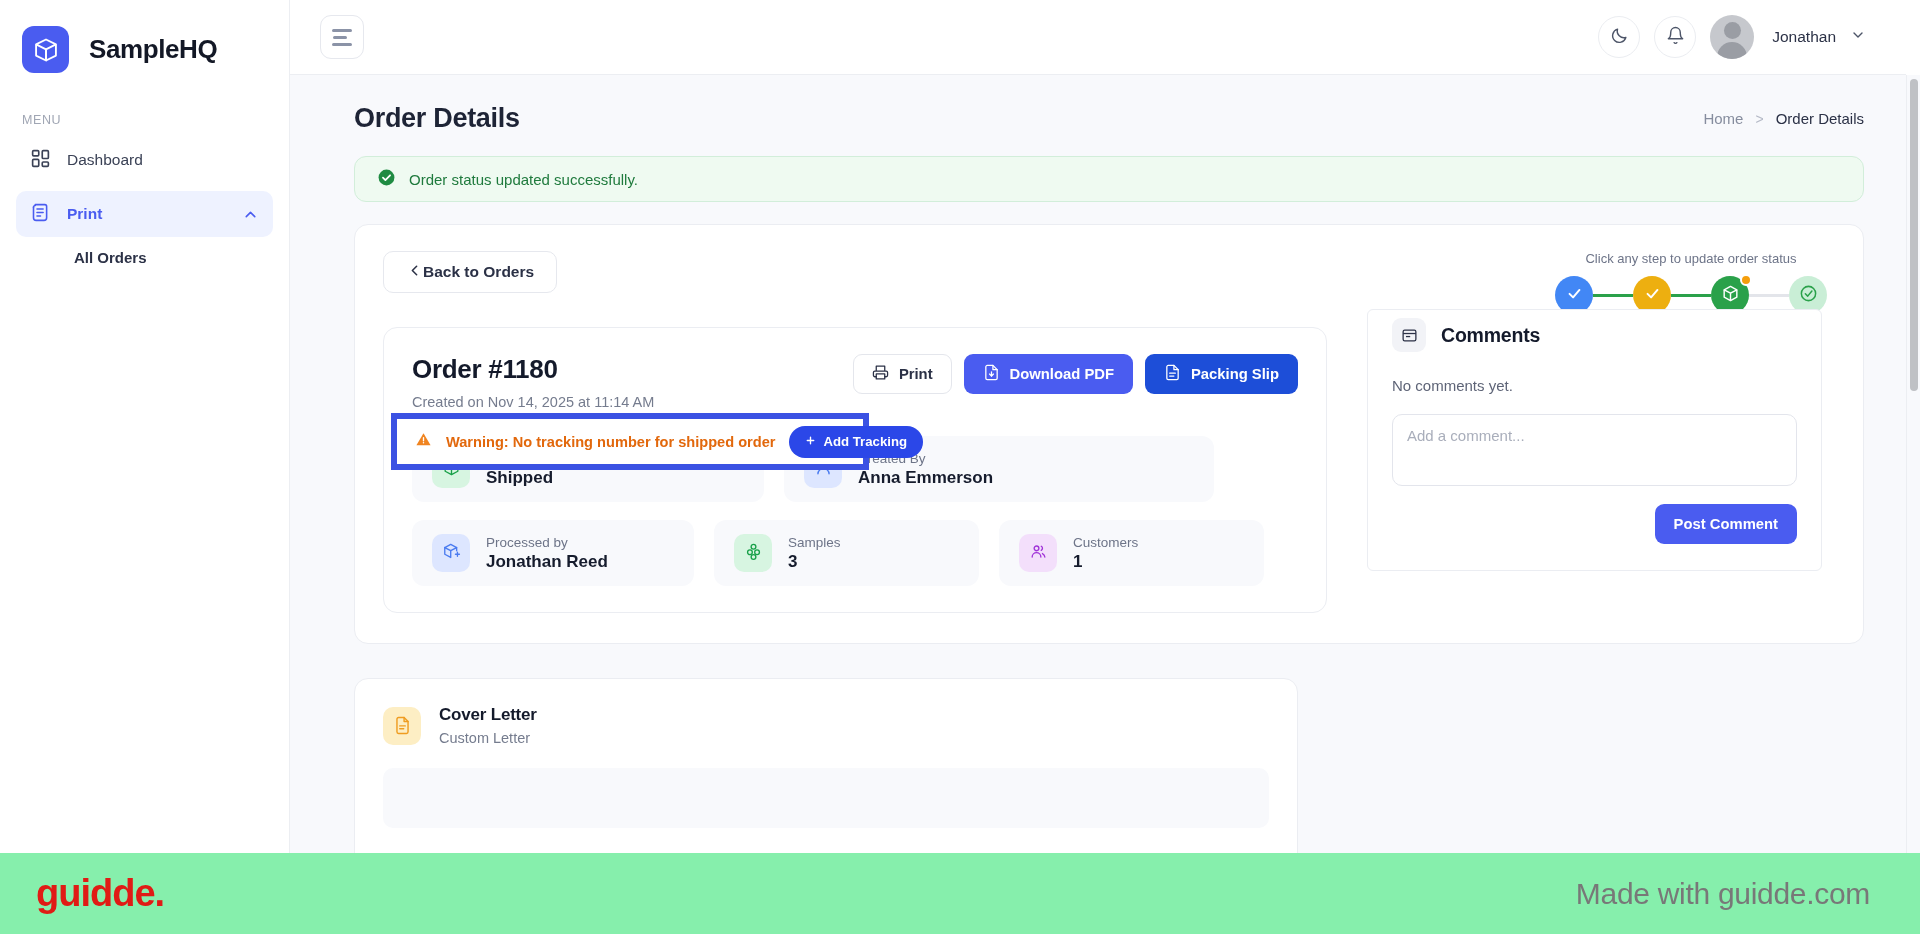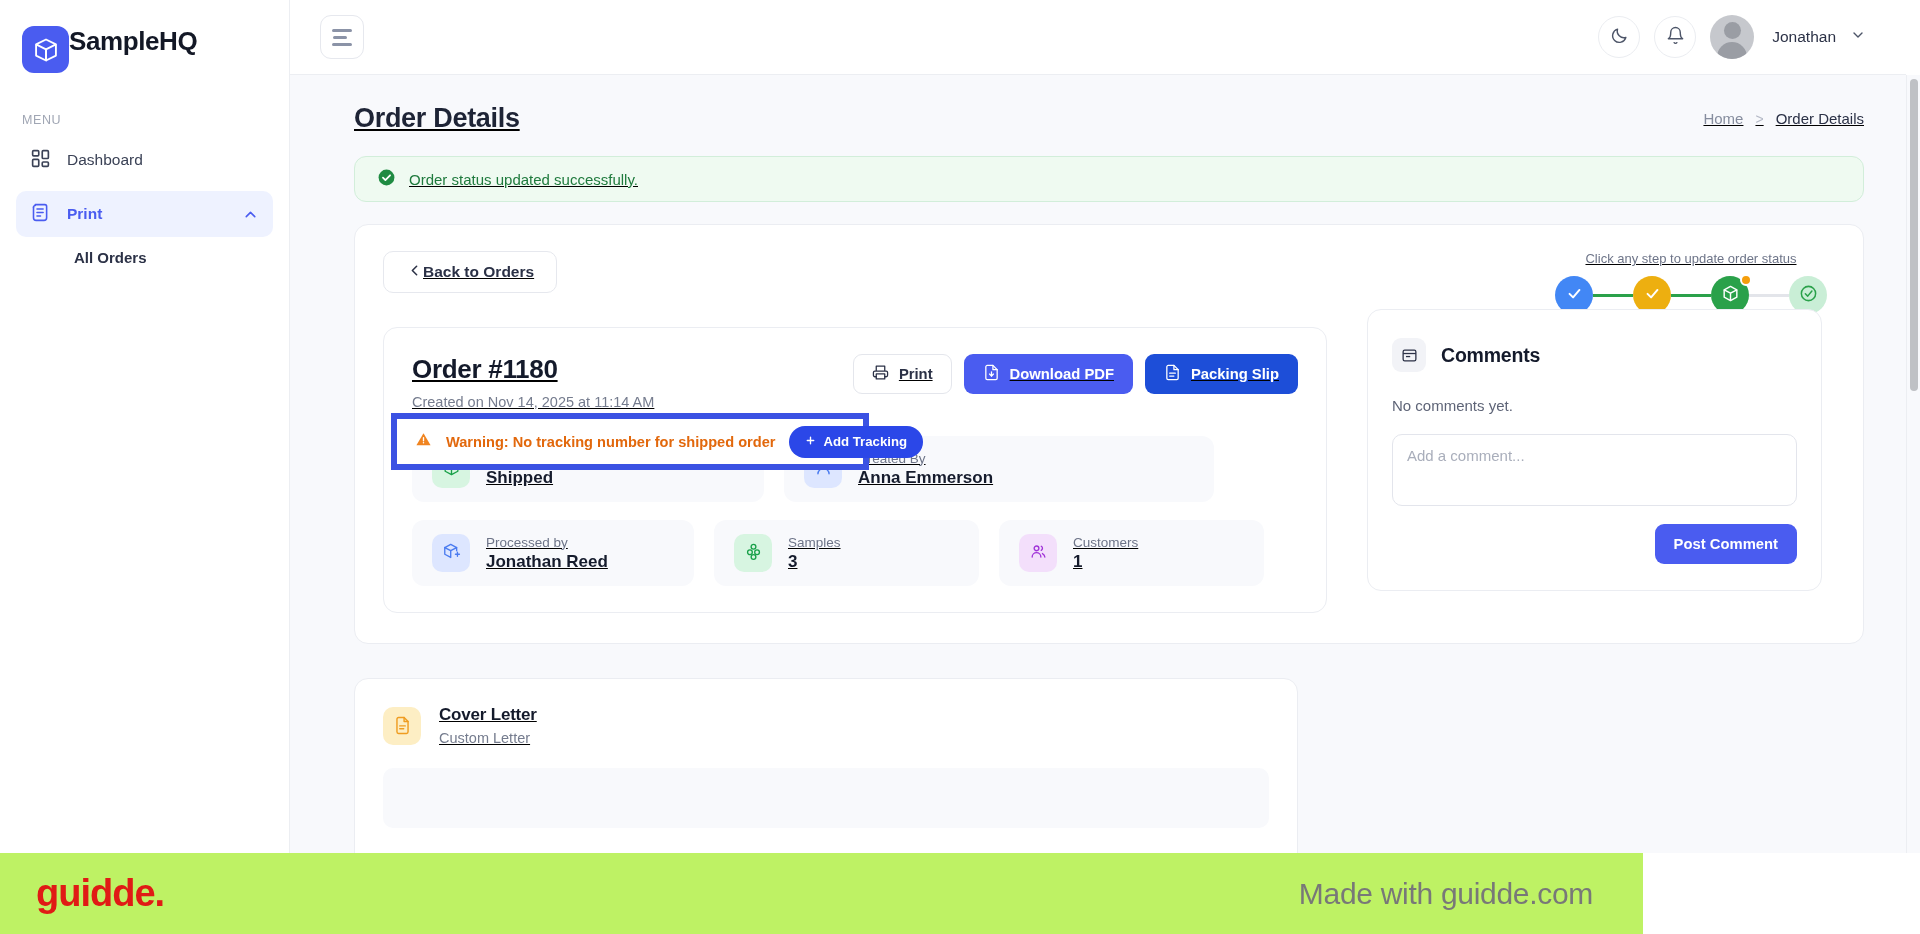--- a/index.html
+++ b/index.html
@@ -21,22 +21,22 @@
   .sidebar {
     position: absolute;
     left: 0; top: 0;
     width: 290px;
     height: 853px;
     background: #ffffff;
     border-right: 1px solid #eceef2;
   }
   .brand {
     display: flex;
-    align-items: flex-start;
-    gap: 0;
+    align-items: center;
+    gap: 20px;
     padding: 26px 0 0 22px;
   }
   .brand-logo {
     width: 47px; height: 47px;
     border-radius: 12px;
     background: #4a5cf0;
     display: flex; align-items: center; justify-content: center;
     flex: none;
   }
   .brand-name {
@@ -144,21 +144,20 @@
   }
 
   
   .main {
     position: absolute;
     left: 290px; top: 75px;
     width: 1616px;
     height: 778px;
     background: #f8f9fc;
     overflow: hidden;
-    text-decoration: underline;
   }
   .page-head {
     display: flex;
     align-items: center;
     padding: 28px 42px 0 64px;
   }
   .page-title {
     font-size: 27px;
     font-weight: 700;
     color: #1e2436;
@@ -263,22 +262,22 @@
 
   .tiles-row2 { display: flex; gap: 20px; margin-top: 18px; }
 
   
   .comments {
     position: absolute;
     left: 1012px; top: 84px;
     width: 455px;
     background: #fff;
     border: 1px solid #ebedf2;
-    border-radius: 14px;
-    padding: 28px 24px 26px 24px;
+    border-radius: 6px;
+    padding: 8px 24px 26px 24px;
   }
   .comments-head { display: flex; align-items: center; gap: 15px; }
   .comments-icon {
     width: 34px; height: 34px; border-radius: 9px; background: #f2f3f7;
     display: flex; align-items: center; justify-content: center;
   }
   .comments-title { font-size: 19.5px; font-weight: 700; color: #141a2b; letter-spacing: -0.2px; }
   .comments-empty { font-size: 15px; color: #5e6477; margin-top: 25px; }
   .comment-box {
     margin-top: 20px;
@@ -365,22 +364,22 @@
     width: 8px; height: 312px;
     background: #bfc1c5;
     border-radius: 4px;
     cursor: pointer;
   }
 
   
   .bottombar {
     position: absolute;
     left: 0; top: 853px;
-    width: 1643px; height: 81px;
-    background: #bef264;
+    width: 1920px; height: 81px;
+    background: #86efac;
     display: flex; align-items: center;
   }
   .guidde-logo {
     margin-left: 36px;
     font-size: 38px; font-weight: 700; color: #e01b15;
     letter-spacing: -1px;
   }
   .guidde-made {
     margin-left: auto; margin-right: 50px;
     font-size: 30px; color: #787878;

